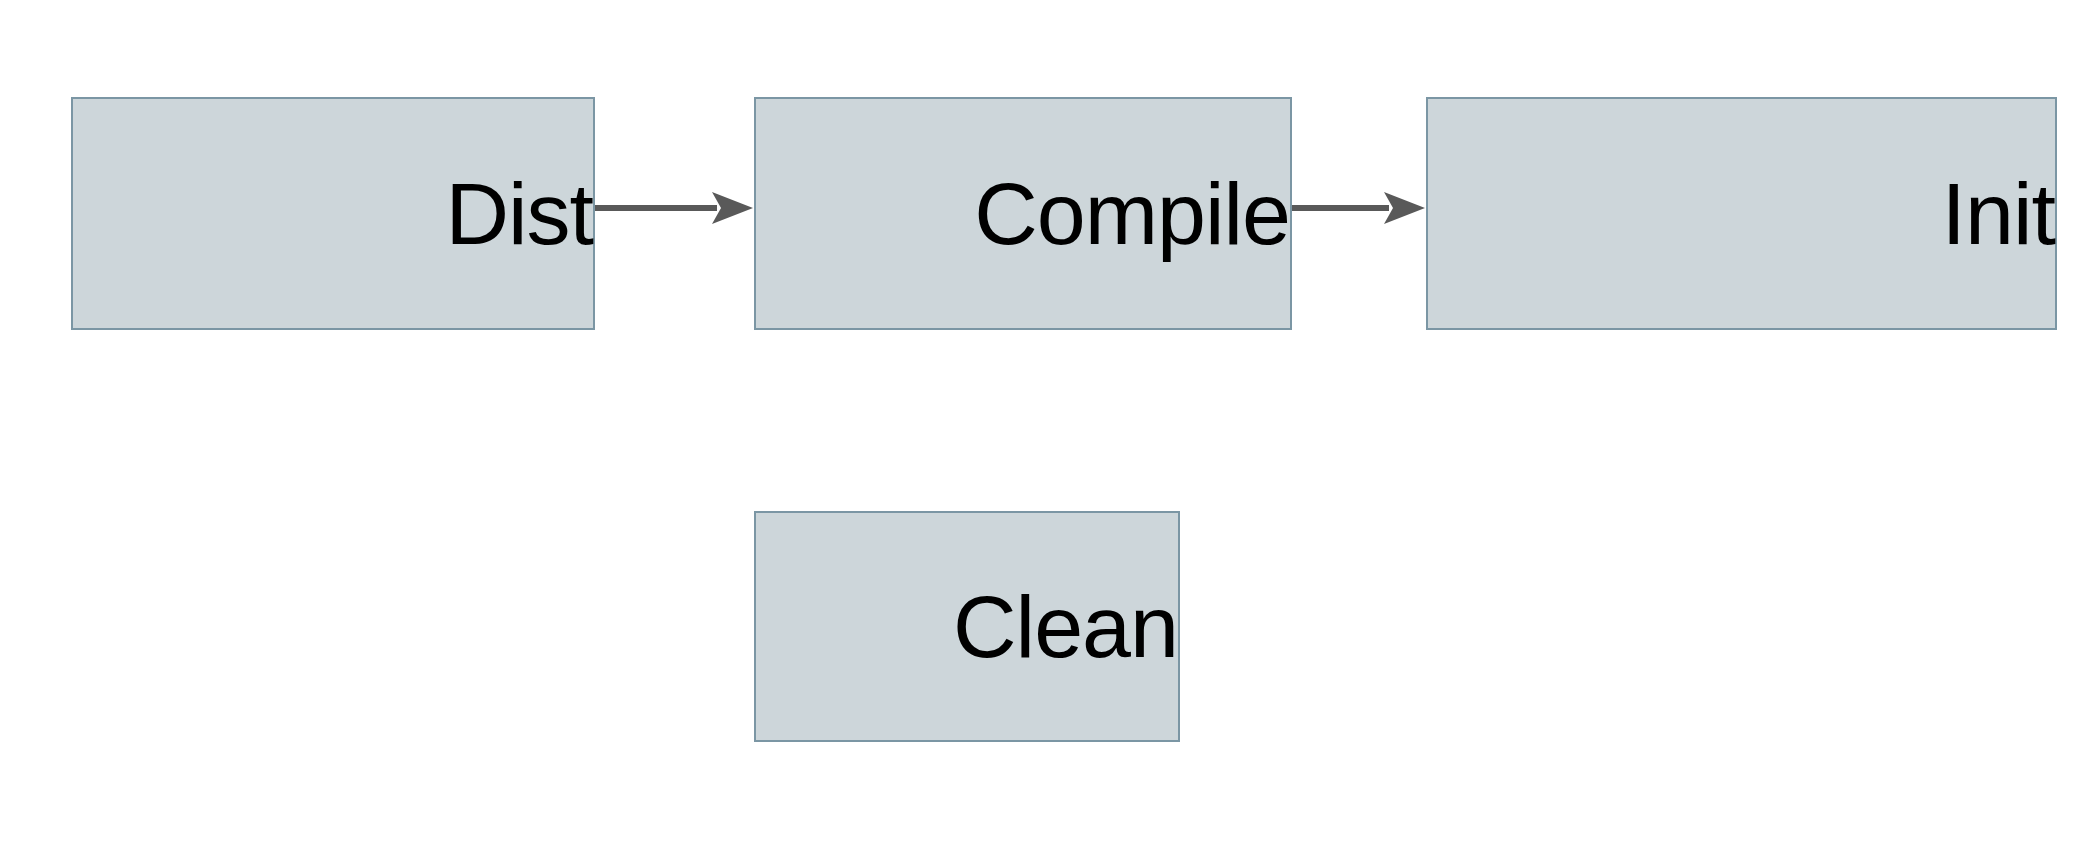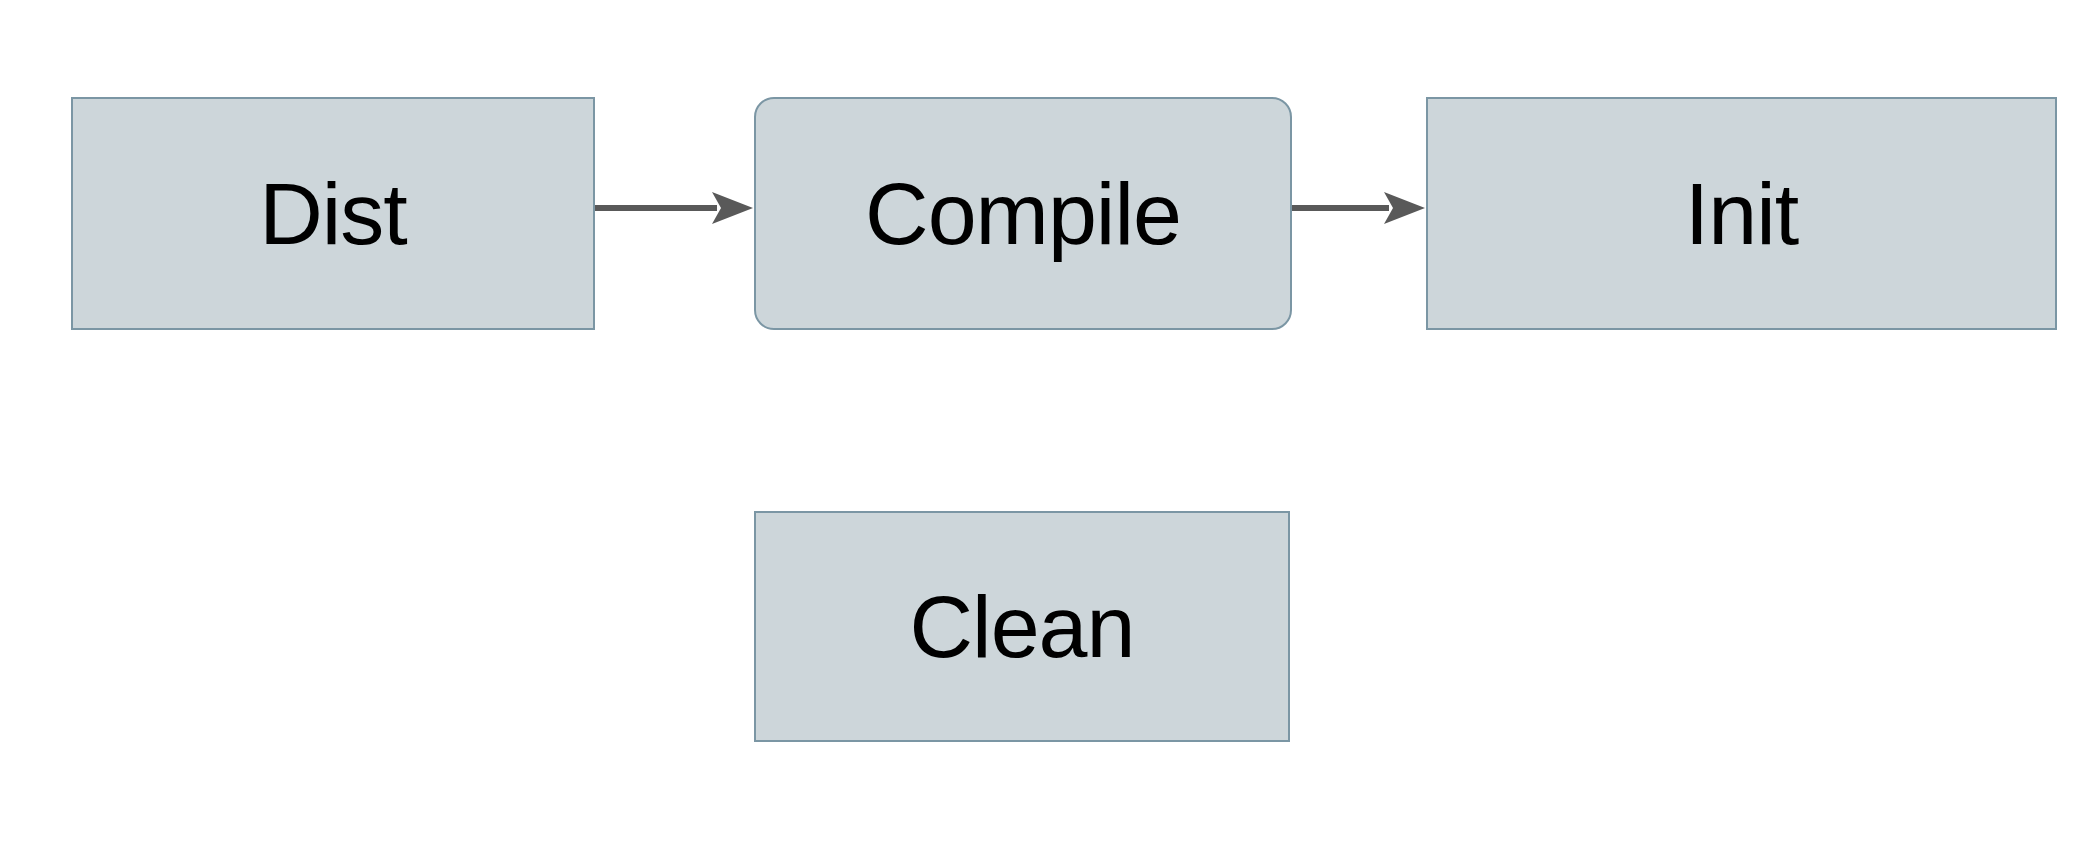--- a/index.html
+++ b/index.html
@@ -18,21 +18,21 @@
     background: #ffffff;
     overflow: hidden;
   }
   .node {
     position: absolute;
     box-sizing: border-box;
     background: #cdd6da;
     border: 2px solid #7b96a4;
     display: flex;
     align-items: center;
-    justify-content: center;
+    justify-content: flex-end;
   }
   .node-label {
     font-family: "Liberation Sans", sans-serif;
     font-size: 88px;
     font-weight: 400;
     line-height: 1;
     color: #000000;
     letter-spacing: -1px;
     white-space: nowrap;
     user-select: none;
@@ -41,23 +41,23 @@
     position: absolute;
     overflow: visible;
   }
   .edge svg {
     display: block;
     overflow: visible;
   }
 
   
   #node-dist    { left: 71px;   top: 97px;  width: 524px; height: 233px; }
-  #node-compile { left: 754px;  top: 97px;  width: 538px; height: 233px; border-radius: 20px; }
+  #node-compile { left: 754px;  top: 97px;  width: 538px; height: 233px; }
   #node-init    { left: 1426px; top: 97px;  width: 631px; height: 233px; }
-  #node-clean   { left: 754px;  top: 511px; width: 536px; height: 231px; }
+  #node-clean   { left: 754px;  top: 511px; width: 426px; height: 231px; }
 
   
   #edge-dist-compile { left: 595px;  top: 190px; width: 160px; height: 36px; }
   #edge-compile-init { left: 1292px; top: 190px; width: 135px; height: 36px; }
 </style>
 </head>
 <body>
 
 <div id="canvas">
 

